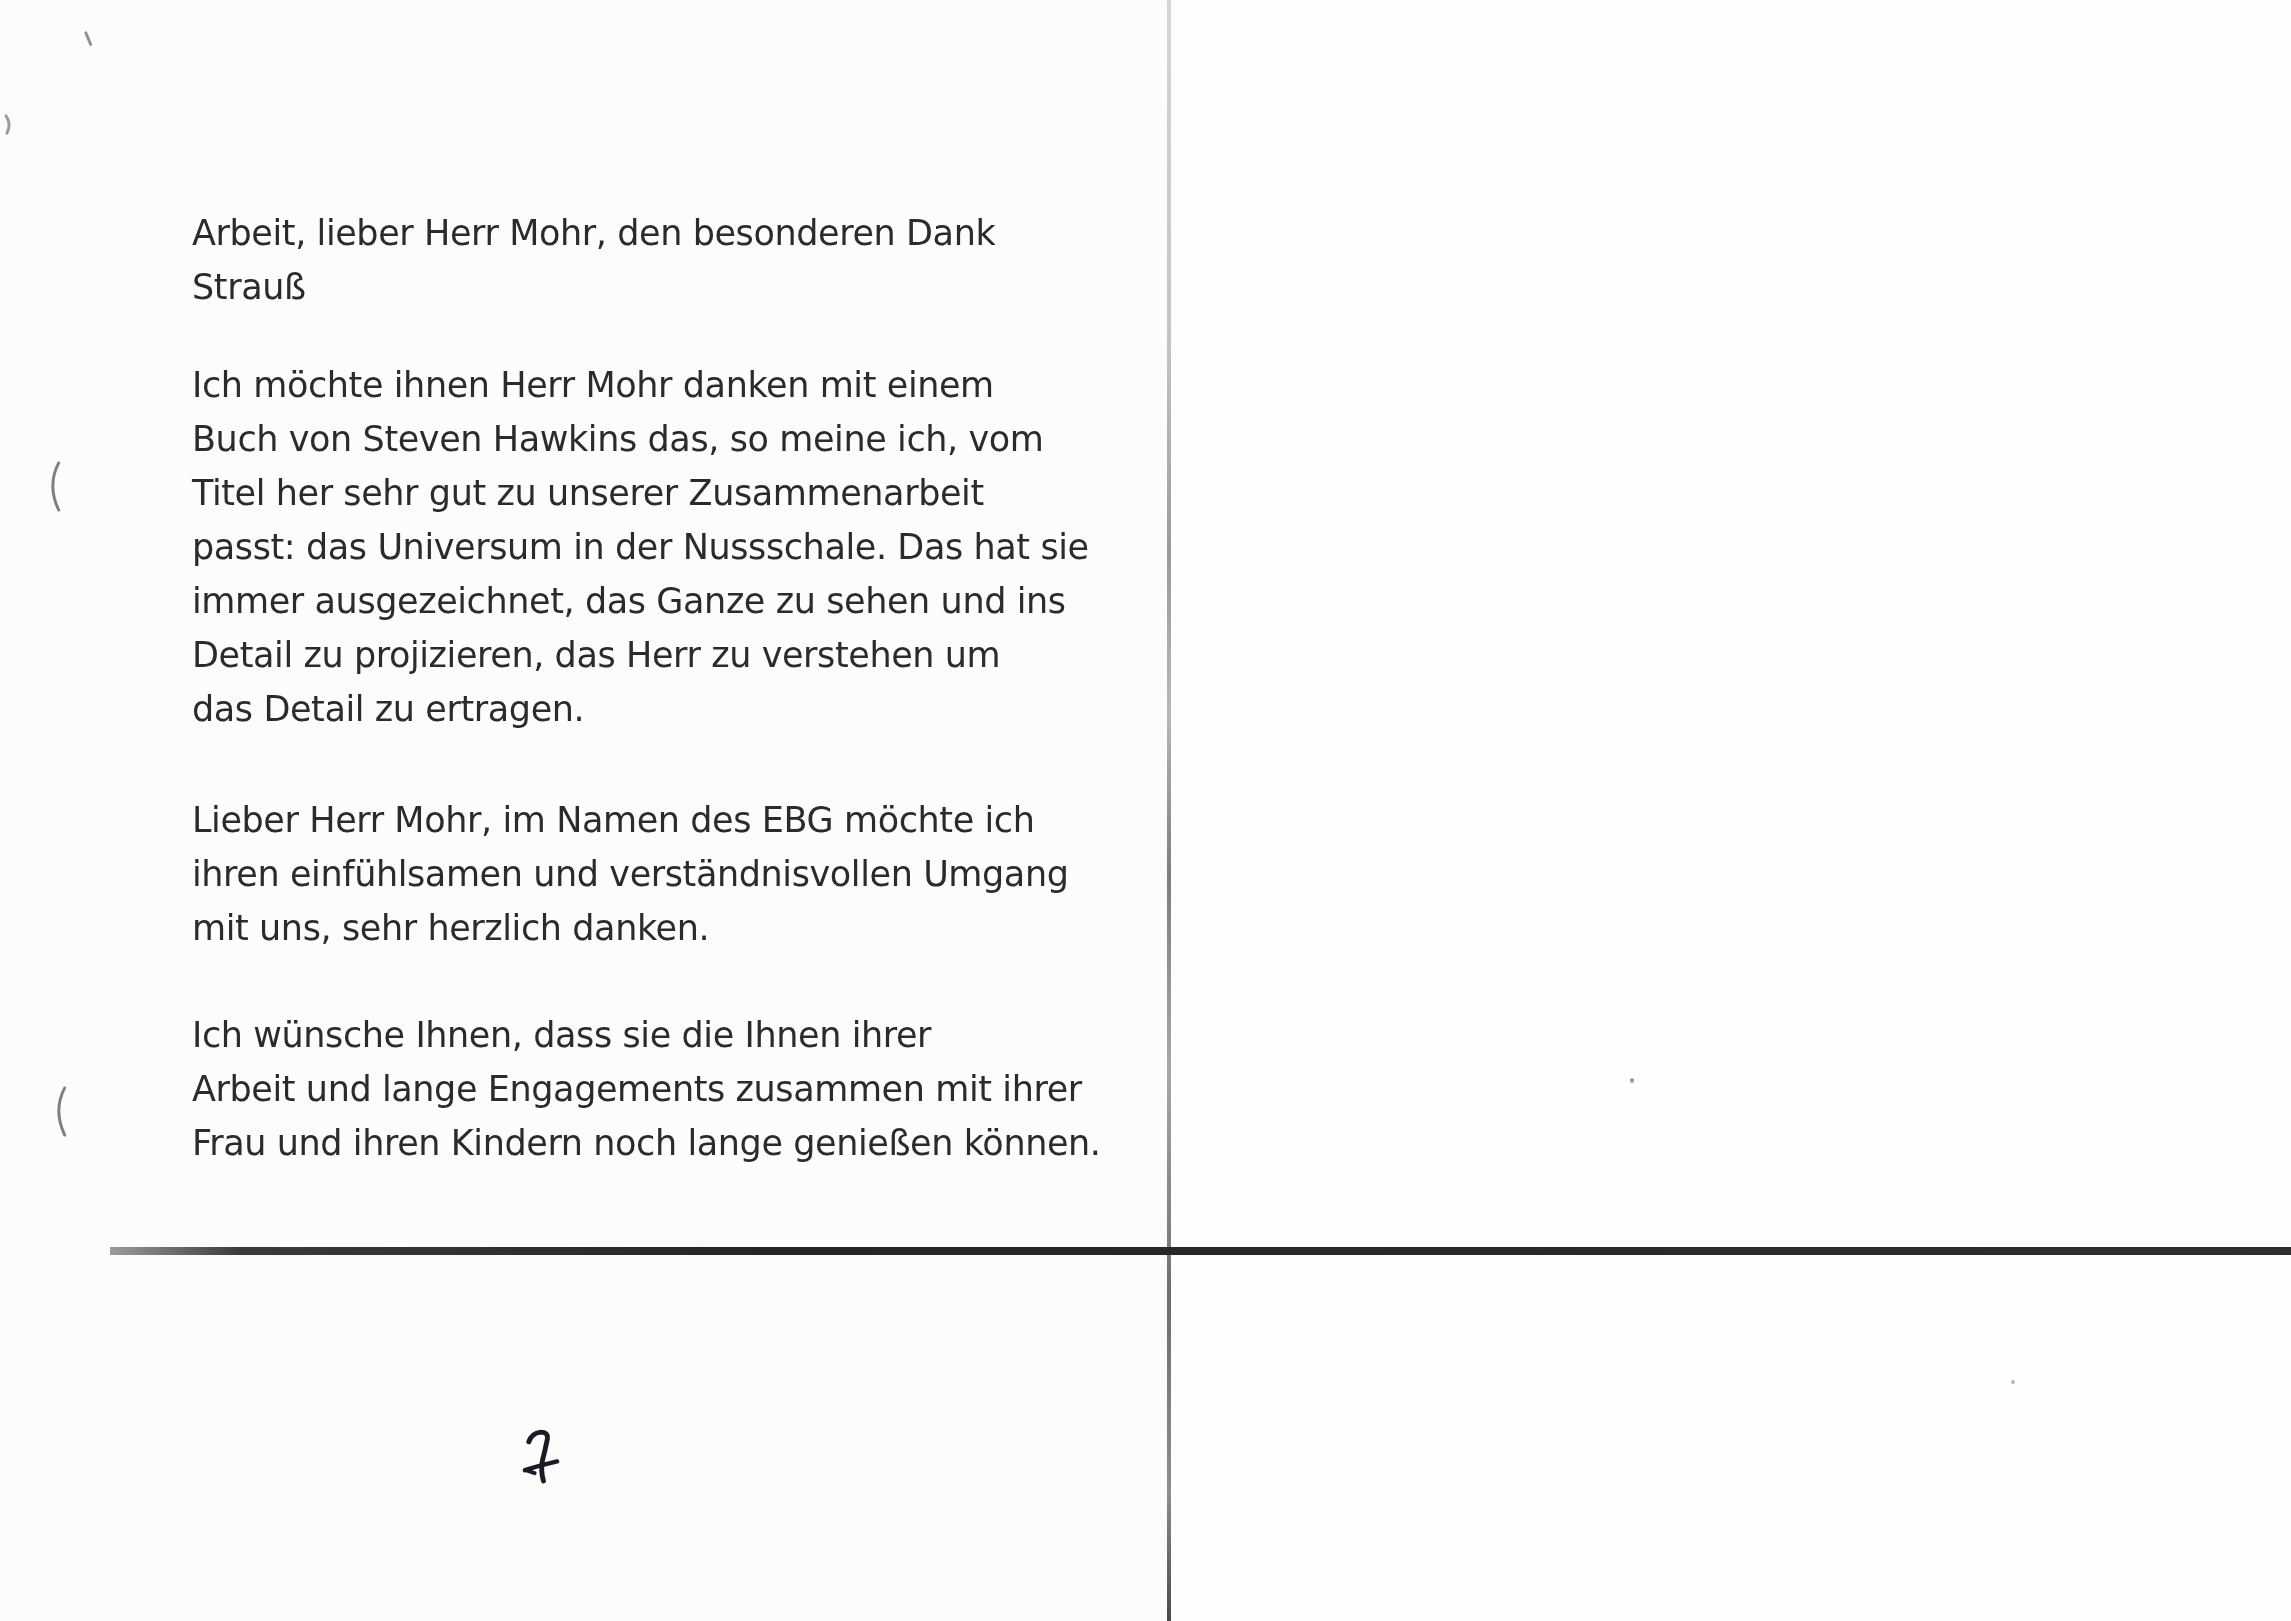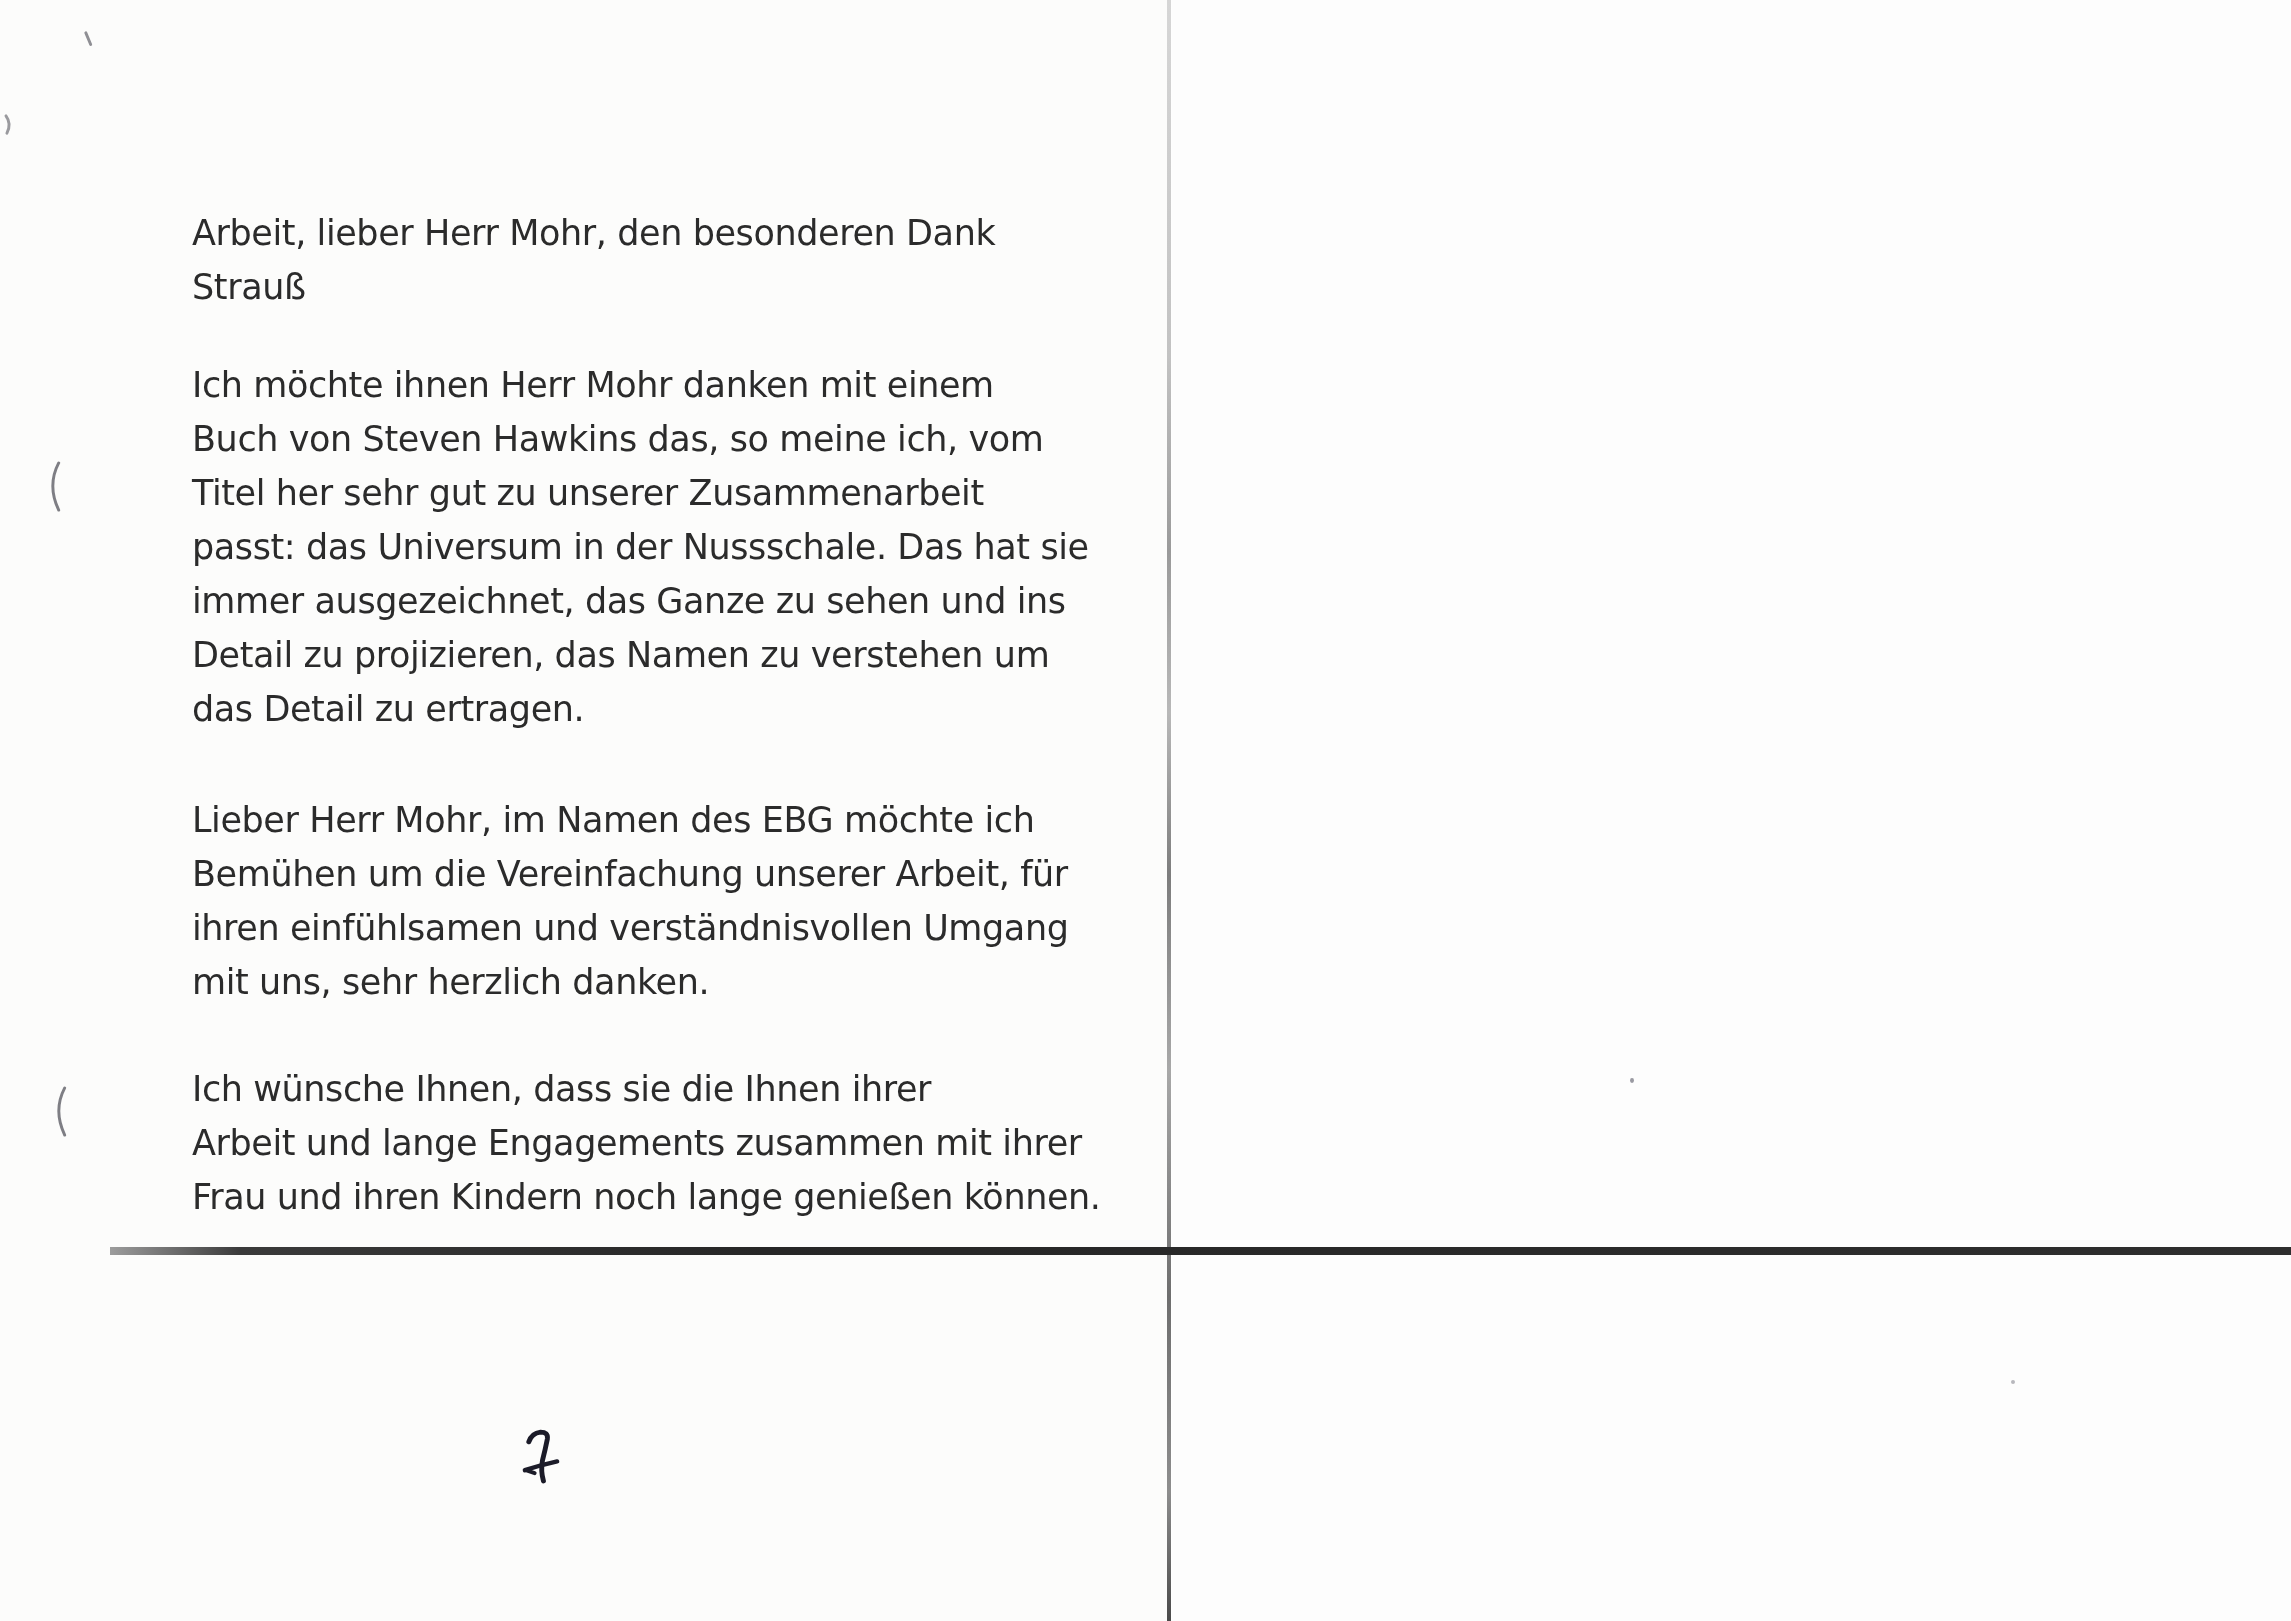--- a/index.html
+++ b/index.html
@@ -110,26 +110,25 @@
       <p class="para p1">
         <span class="line">Arbeit, lieber Herr Mohr, den besonderen Dank</span>
         <span class="line">Strauß</span>
       </p>
       <p class="para p2">
         <span class="line">Ich möchte ihnen Herr Mohr danken mit einem</span>
         <span class="line">Buch von Steven Hawkins das, so meine ich, vom</span>
         <span class="line">Titel her sehr gut zu unserer Zusammenarbeit</span>
         <span class="line">passt: das Universum in der Nussschale. Das hat sie</span>
         <span class="line">immer ausgezeichnet, das Ganze zu sehen und ins</span>
-        <span class="line">Detail zu projizieren, das Namen zu verstehen um</span>
+        <span class="line">Detail zu projizieren, das Herr zu verstehen um</span>
         <span class="line">das Detail zu ertragen.</span>
       </p>
       <p class="para p3">
         <span class="line">Lieber Herr Mohr, im Namen des EBG möchte ich</span>
-        <span class="line">Bemühen um die Vereinfachung unserer Arbeit, für</span>
         <span class="line">ihren einfühlsamen und verständnisvollen Umgang</span>
         <span class="line">mit uns, sehr herzlich danken.</span>
       </p>
       <p class="para p4">
         <span class="line">Ich wünsche Ihnen, dass sie die Ihnen ihrer</span>
         <span class="line">Arbeit und lange Engagements zusammen mit ihrer</span>
         <span class="line">Frau und ihren Kindern noch lange genießen können.</span>
       </p>
     </div>
 

